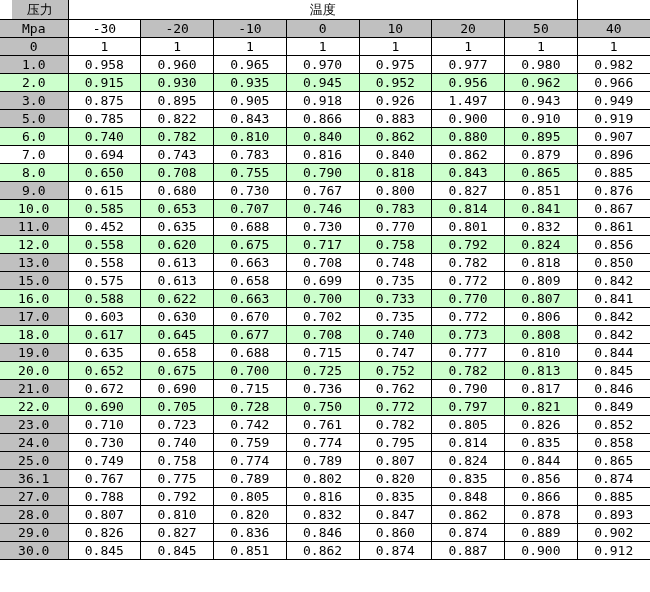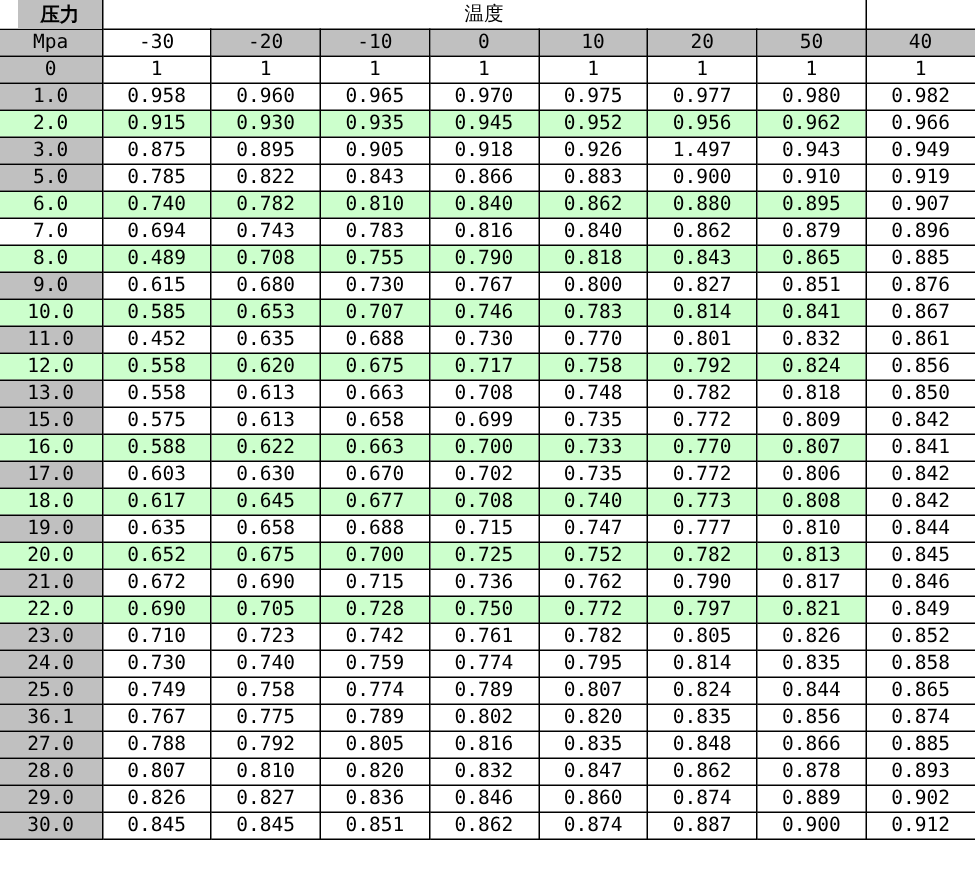--- a/index.html
+++ b/index.html
@@ -22,21 +22,21 @@
   }
   td:first-child { border-left:none; }
   tr:first-child td { border-top:none; height:19px; }
   .bg-gray  { background:var(--gray); }
   .bg-green { background:var(--green); }
   .bg-white { background:var(--paper); }
   td.corner-cell { position:relative; background:var(--paper); }
   .corner-fill {
     position:absolute; left:12px; right:0; top:0; bottom:0;
     background:var(--gray);
-    display:flex; align-items:flex-end; justify-content:center;font-weight:bold;
+    display:flex; align-items:center; justify-content:center;
   }
   td.temp-span-cell { background:var(--paper); }
   td.top-right-cell { background:var(--paper); }
 </style>
 </head>
 <body>
 
 <div class="sheet">
   <table class="grid">
     <colgroup>
@@ -146,21 +146,21 @@
           <td class="bg-white">0.743</td>
           <td class="bg-white">0.783</td>
           <td class="bg-white">0.816</td>
           <td class="bg-white">0.840</td>
           <td class="bg-white">0.862</td>
           <td class="bg-white">0.879</td>
           <td class="bg-white">0.896</td>
         </tr>
         <tr>
           <td class="bg-green">8.0</td>
-          <td class="bg-green">0.489</td>
+          <td class="bg-green">0.650</td>
           <td class="bg-green">0.708</td>
           <td class="bg-green">0.755</td>
           <td class="bg-green">0.790</td>
           <td class="bg-green">0.818</td>
           <td class="bg-green">0.843</td>
           <td class="bg-green">0.865</td>
           <td class="bg-white">0.885</td>
         </tr>
         <tr>
           <td class="bg-gray">9.0</td>

